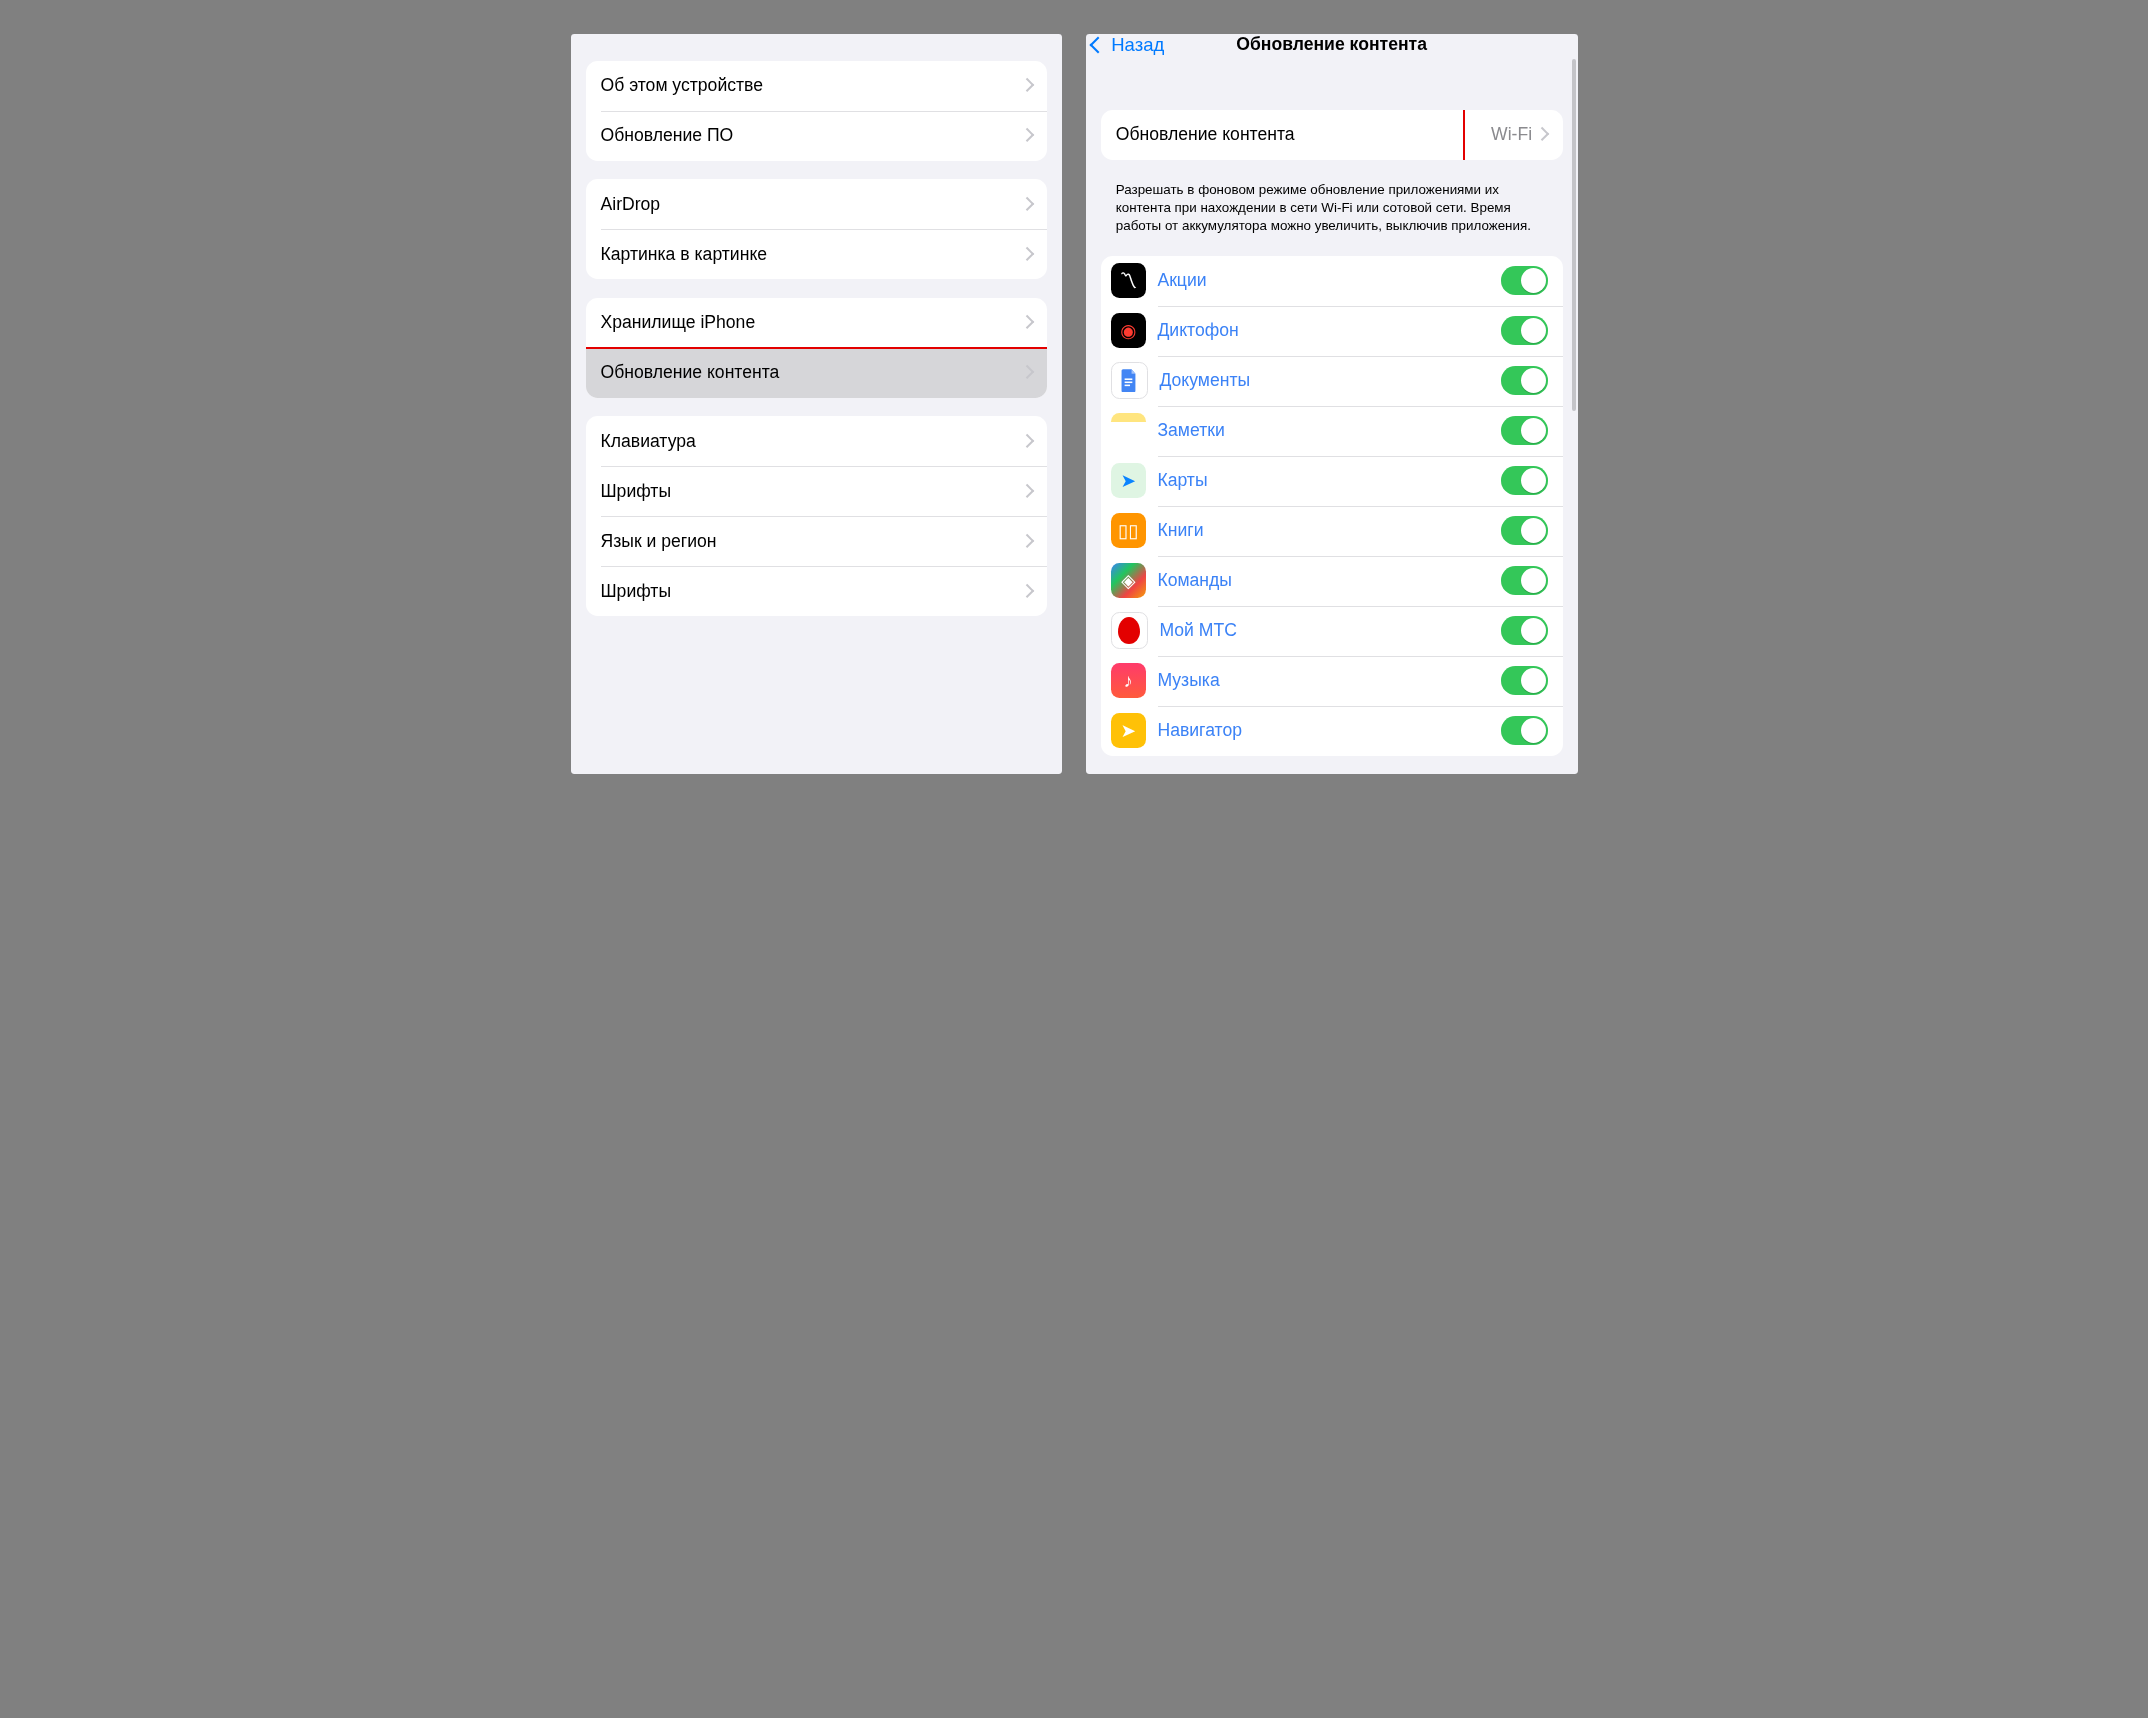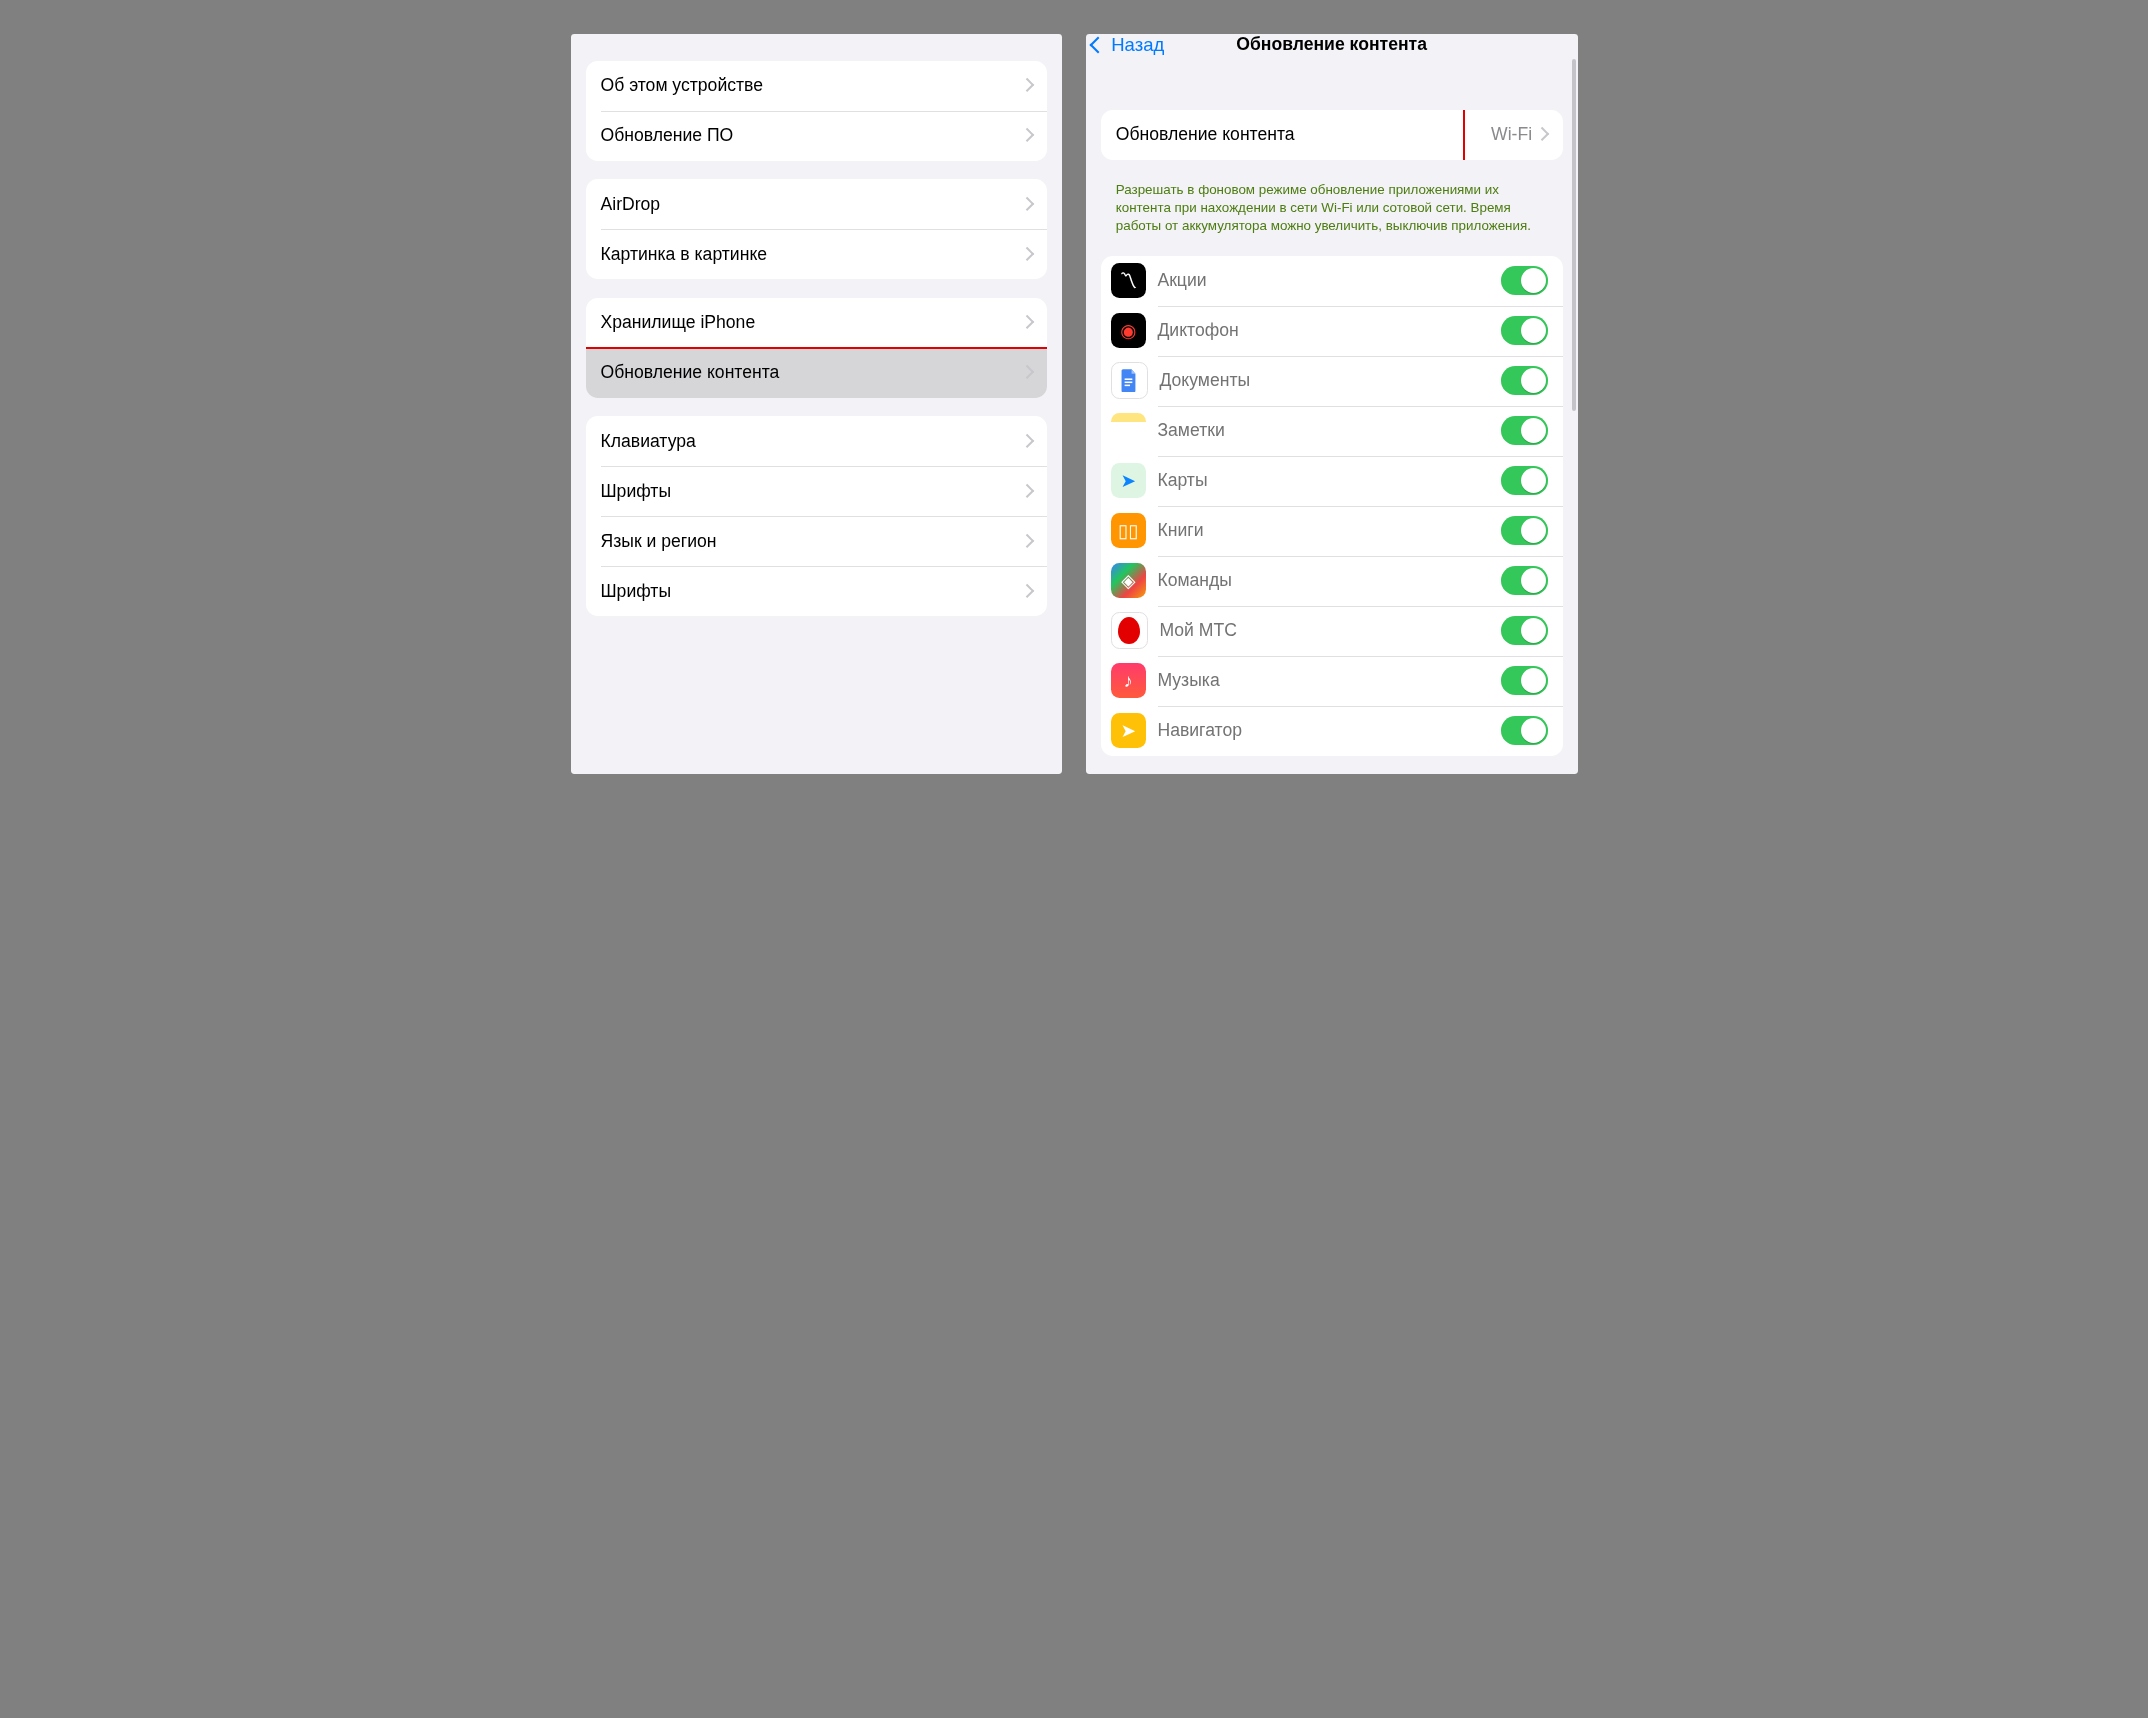--- a/index.html
+++ b/index.html
@@ -91,21 +91,21 @@
   }
   .nav-title{
     position:absolute;left:0;right:0;
     text-align:center;
     font-size:17.6px;font-weight:600;
     color:#000;
     pointer-events:none;
   }
   .footer-note{
     font-size:13.4px;
-    color:#4d7c0f;
+    color:#000000;
     line-height:1.35;
     padding:11.7px 15px 0 15px;
     margin-top:-8.4px;
   }
 
   .app-row{
     display:flex;align-items:center;
     min-height:50px;
     padding:0 15px 0 10px;
     position:relative;
@@ -115,21 +115,21 @@
     position:absolute;
     left:57px;right:0;top:0;
     height:0.8px;background:#e0e0e3;
   }
   .app-icon{
     width:35px;height:35px;border-radius:8.4px;
     margin-right:11.7px;flex:0 0 auto;
     display:flex;align-items:center;justify-content:center;
     font-size:18.5px;color:#fff;
   }
-  .app-label{flex:1;font-size:17.6px;color:#737373;}
+  .app-label{flex:1;font-size:17.6px;color:#3b82f6;}
   .toggle{
     width:47px;height:28.5px;border-radius:14.3px;
     background:#34c759;position:relative;flex:0 0 auto;
   }
   .toggle::after{
     content:"";position:absolute;width:25px;height:25px;
     background:#fff;border-radius:50%;top:1.7px;right:1.7px;
     box-shadow:0 0.8px 0.8px rgba(0,0,0,.2);
   }
 

